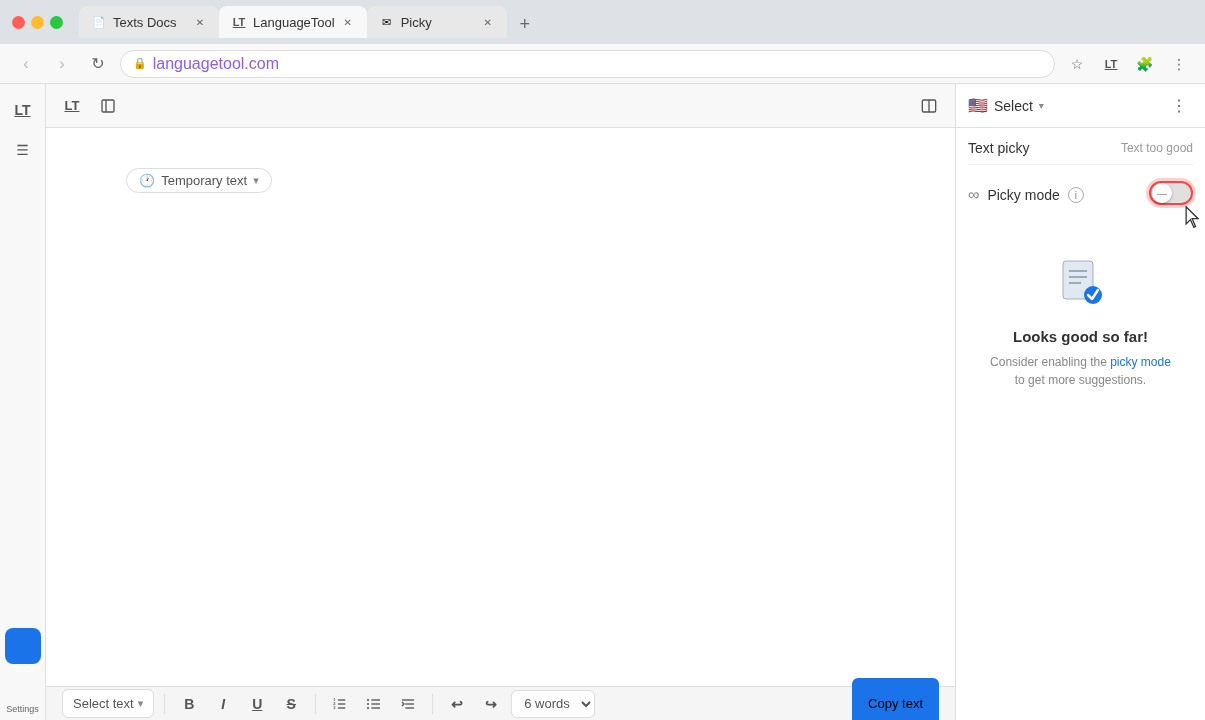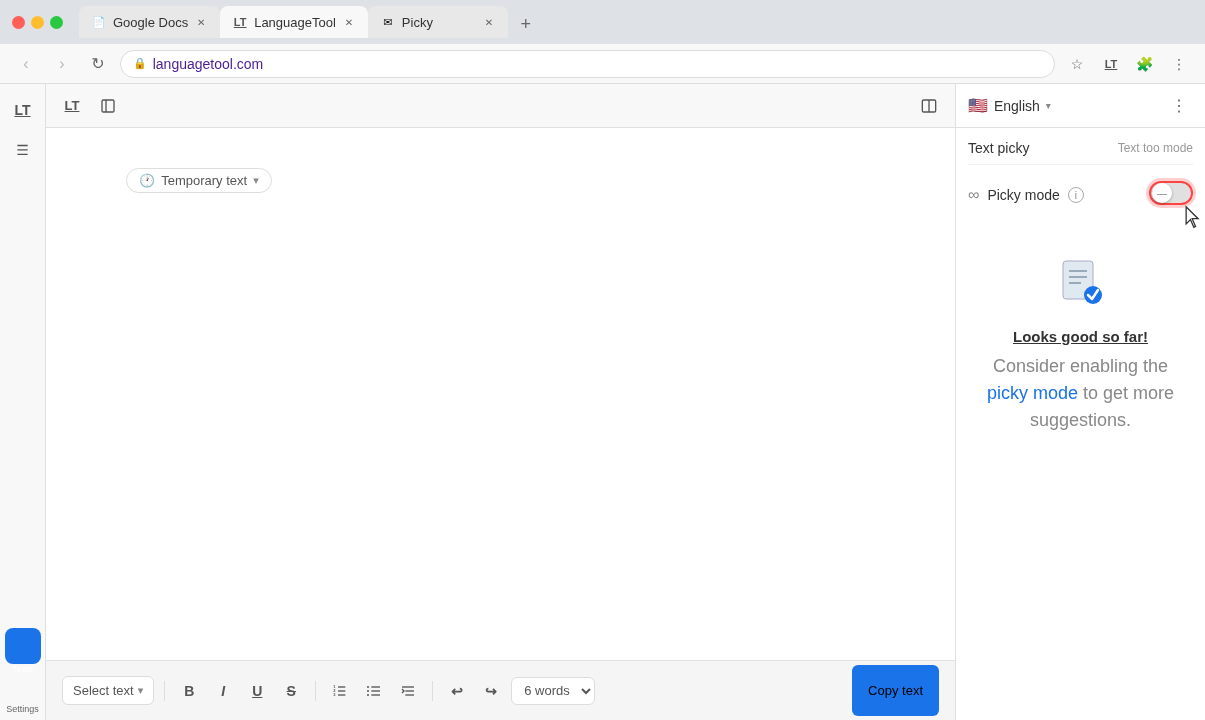--- a/index.html
+++ b/index.html
@@ -20,21 +20,21 @@
     .tab-label { flex: 1; font-size: 13px; color: #333; white-space: nowrap; }
     .tab-close { width: 14px; height: 14px; border-radius: 50%; display: flex; align-items: center; justify-content: center; font-size: 10px; color: #666; cursor: pointer; }
     .tab-new { width: 28px; height: 28px; display: flex; align-items: center; justify-content: center; border-radius: 50%; font-size: 18px; color: #666; cursor: pointer; margin-left: 4px; }
 
     
     .address-bar { height: 40px; background: #f8f8f8; display: flex; align-items: center; padding: 0 12px; gap: 8px; border-bottom: 1px solid #ddd; }
     .nav-btn { width: 28px; height: 28px; display: flex; align-items: center; justify-content: center; border-radius: 50%; color: #666; font-size: 16px; cursor: pointer; }
     .nav-btn.disabled { color: #bbb; cursor: default; }
     .url-bar { flex: 1; height: 28px; background: white; border-radius: 14px; display: flex; align-items: center; padding: 0 12px; gap: 6px; border: 1px solid #ddd; }
     .url-lock { color: #888; font-size: 11px; }
-    .url-text { font-size: 14px; color: #4c1d95; flex: 1; }
+    .url-text { font-size: 16px; color: #8b5cf6; flex: 1; }
     .address-right { display: flex; align-items: center; gap: 6px; }
     .addr-icon { width: 28px; height: 28px; display: flex; align-items: center; justify-content: center; border-radius: 50%; color: #666; font-size: 14px; cursor: pointer; }
 
     
     .app-content { flex: 1; background: #f8f8f8; display: flex; overflow: hidden; }
 
     
     .left-sidebar { width: 46px; background: #f8f8f8; border-right: 1px solid #e0e0e0; display: flex; flex-direction: column; align-items: center; padding: 8px 0; gap: 4px; }
     .sidebar-btn { width: 36px; height: 36px; border-radius: 8px; display: flex; flex-direction: column; align-items: center; justify-content: center; cursor: pointer; gap: 2px; }
     .sidebar-btn.active { background: #1a73e8; color: white; }
@@ -49,21 +49,21 @@
     .toolbar-right { margin-left: auto; display: flex; align-items: center; gap: 8px; }
 
     
     .main-area { flex: 1; display: flex; flex-direction: column; overflow: hidden; }
     .editor-area { flex: 1; background: white; margin: 0; overflow-y: auto; display: flex; flex-direction: column; }
     .editor-inner { flex: 1; padding: 40px 80px; min-height: 400px; }
     .doc-dropdown { display: inline-flex; align-items: center; gap: 6px; padding: 4px 12px; border: 1px solid #ddd; border-radius: 20px; font-size: 13px; color: #555; cursor: pointer; margin-bottom: 24px; }
     .editor-text { font-size: 15px; color: #333; line-height: 1.6; }
 
     
-    .bottom-toolbar { height: 60px; background: #f5f5f5; border-top: 1px solid #e0e0e0; display: flex; align-items: center; padding: 0 16px; gap: 6px; }
+    .bottom-toolbar { height: 34px; background: #f5f5f5; border-top: 1px solid #e0e0e0; display: flex; align-items: center; padding: 0 16px; gap: 6px; }
     .select-text-btn { display: flex; align-items: center; gap: 4px; padding: 6px 10px; border: 1px solid #ddd; border-radius: 6px; font-size: 13px; color: #555; background: white; cursor: pointer; }
     .divider-v { width: 1px; height: 20px; background: #ddd; margin: 0 4px; }
     .format-btn { width: 28px; height: 28px; display: flex; align-items: center; justify-content: center; border-radius: 4px; color: #555; cursor: pointer; font-size: 14px; font-weight: bold; }
     .word-count-select { padding: 4px 8px; border: 1px solid #ddd; border-radius: 6px; font-size: 13px; color: #555; background: white; cursor: pointer; height: 28px; }
     .copy-btn { padding: 18px 16px; background: #1a73e8; color: #000000; border: none; border-radius: 6px; font-size: 13px; cursor: pointer; font-weight: 500; margin-left: auto; }
 
     
     .right-panel { width: 250px; background: white; border-left: 1px solid #e0e0e0; display: flex; flex-direction: column; }
     .panel-header { height: 44px; display: flex; align-items: center; padding: 0 12px; border-bottom: 1px solid #e0e0e0; gap: 8px; }
     .lang-selector { display: flex; align-items: center; gap: 6px; font-size: 14px; color: #333; cursor: pointer; }
@@ -96,40 +96,40 @@
     
     .cursor-overlay { position: relative; display: inline-block; }
     .cursor-img {
       position: absolute; bottom: -24px; right: -10px;
       width: 20px; height: 24px; pointer-events: none; z-index: 10;
     }
 
     
     .good-msg { display: flex; flex-direction: column; align-items: center; text-align: center; padding: 30px 16px; }
     .good-icon { font-size: 40px; margin-bottom: 12px; color: #888; position: relative; display: inline-block; }
-    .good-title { font-size: 15px; font-weight: 600; color: #333; margin-bottom: 8px; text-decoration: underline; }
-    .good-desc { font-size: 18px; color: #888; line-height: 1.5; }
+    .good-title { font-size: 15px; font-weight: 600; color: #333; margin-bottom: 8px; }
+    .good-desc { font-size: 12px; color: #888; line-height: 1.5; }
     .good-desc a { color: #1a73e8; text-decoration: none; }
   </style>
 </head>
 <body>
 
 <div class="browser-frame">
 
   <div class="title-bar">
     <div class="traffic-lights">
       <div class="traffic-light tl-red"></div>
       <div class="traffic-light tl-yellow"></div>
       <div class="traffic-light tl-green"></div>
     </div>
     <div class="tabs-bar">
 
       <div class="tab" style="background:#e8e8e8;">
         <div class="tab-icon">📄</div>
-        <span class="tab-label">Google Docs</span>
+        <span class="tab-label">Texts Docs</span>
         <div class="tab-close">✕</div>
       </div>
 
       <div class="tab active" style="background:#f8f8f8;">
         <div class="tab-icon" style="font-size:11px; font-weight:bold; color:#555; text-decoration:underline;">LT</div>
         <span class="tab-label">LanguageTool</span>
         <div class="tab-close">✕</div>
       </div>
 
       <div class="tab" style="background:#e8e8e8;">
@@ -262,30 +262,30 @@
         <button class="copy-btn">
           <span>Copy text</span>
         </button>
       </div>
     </div>
 
     <div class="right-panel">
       <div class="panel-header">
         <div class="lang-selector">
           <span class="flag">🇺🇸</span>
-          <span>English</span>
+          <span>Select</span>
           <span class="lang-chevron">▾</span>
         </div>
         <div class="panel-menu">⋮</div>
       </div>
       <div class="panel-body">
 
         <div class="text-score-row">
           <span class="text-score-label">Text picky</span>
-          <span class="text-too-short">Text too mode</span>
+          <span class="text-too-short">Text too good</span>
         </div>
         <div class="score-divider"></div>
 
         <div class="picky-mode-row">
           <span class="picky-icon">∞</span>
           <span class="picky-label">Picky mode</span>
           <div class="picky-info">i</div>
           <div class="picky-toggle">
             <div class="cursor-overlay">
               <div class="toggle-btn">

